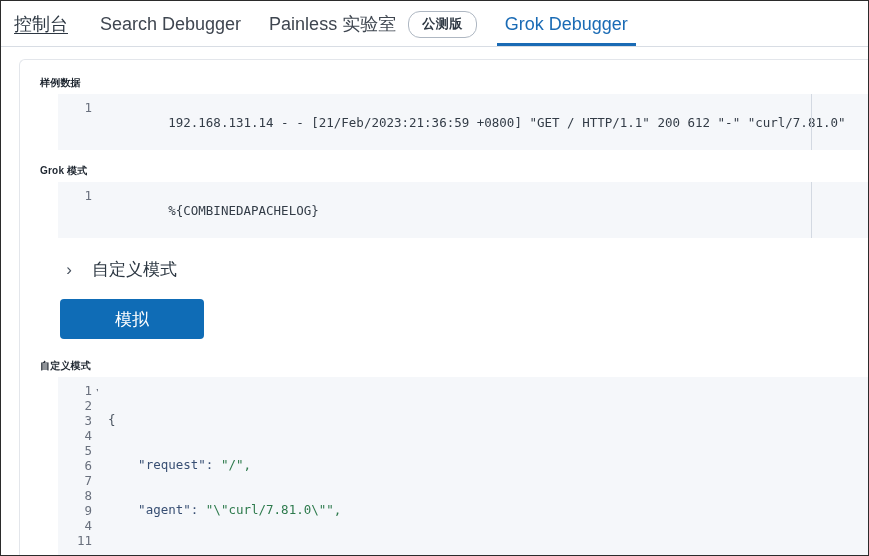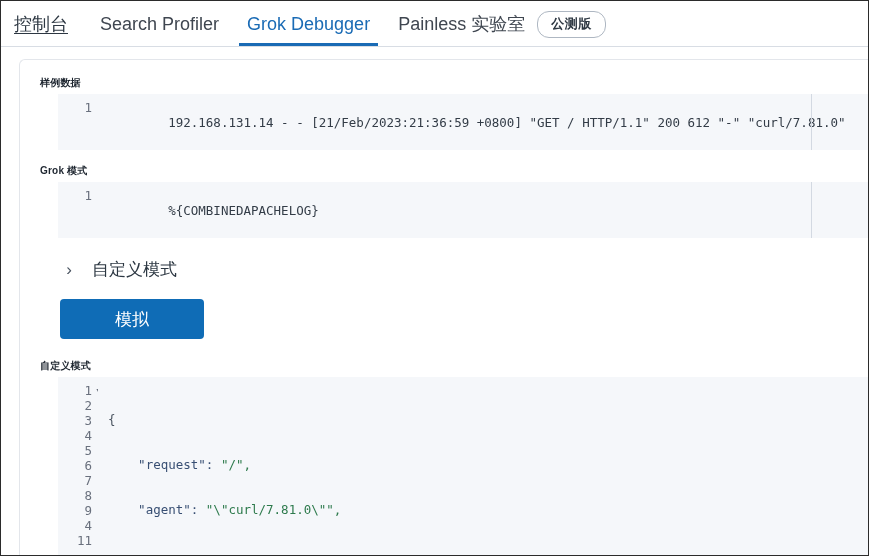--- a/index.html
+++ b/index.html
@@ -224,28 +224,28 @@
 </head>
 <body>
 
 <div id="app">
 
   <div class="tabbar">
     <div class="tab console">
       <span>控制台</span>
     </div>
     <div class="tab">
-      <span>Search Profiler</span>
-    </div>
-    <div class="tab active">
-      <span>Grok Debugger</span>
+      <span>Search Debugger</span>
     </div>
     <div class="tab">
       <span>Painless 实验室</span>
       <span class="beta-badge">公测版</span>
+    </div>
+    <div class="tab active">
+      <span>Grok Debugger</span>
     </div>
   </div>
 
   <div class="panel">
 
     
     <div class="field-label">样例数据</div>
     <div class="editor single sample-editor">
       <div class="gutter-pad"></div>
       <div class="gutter">

